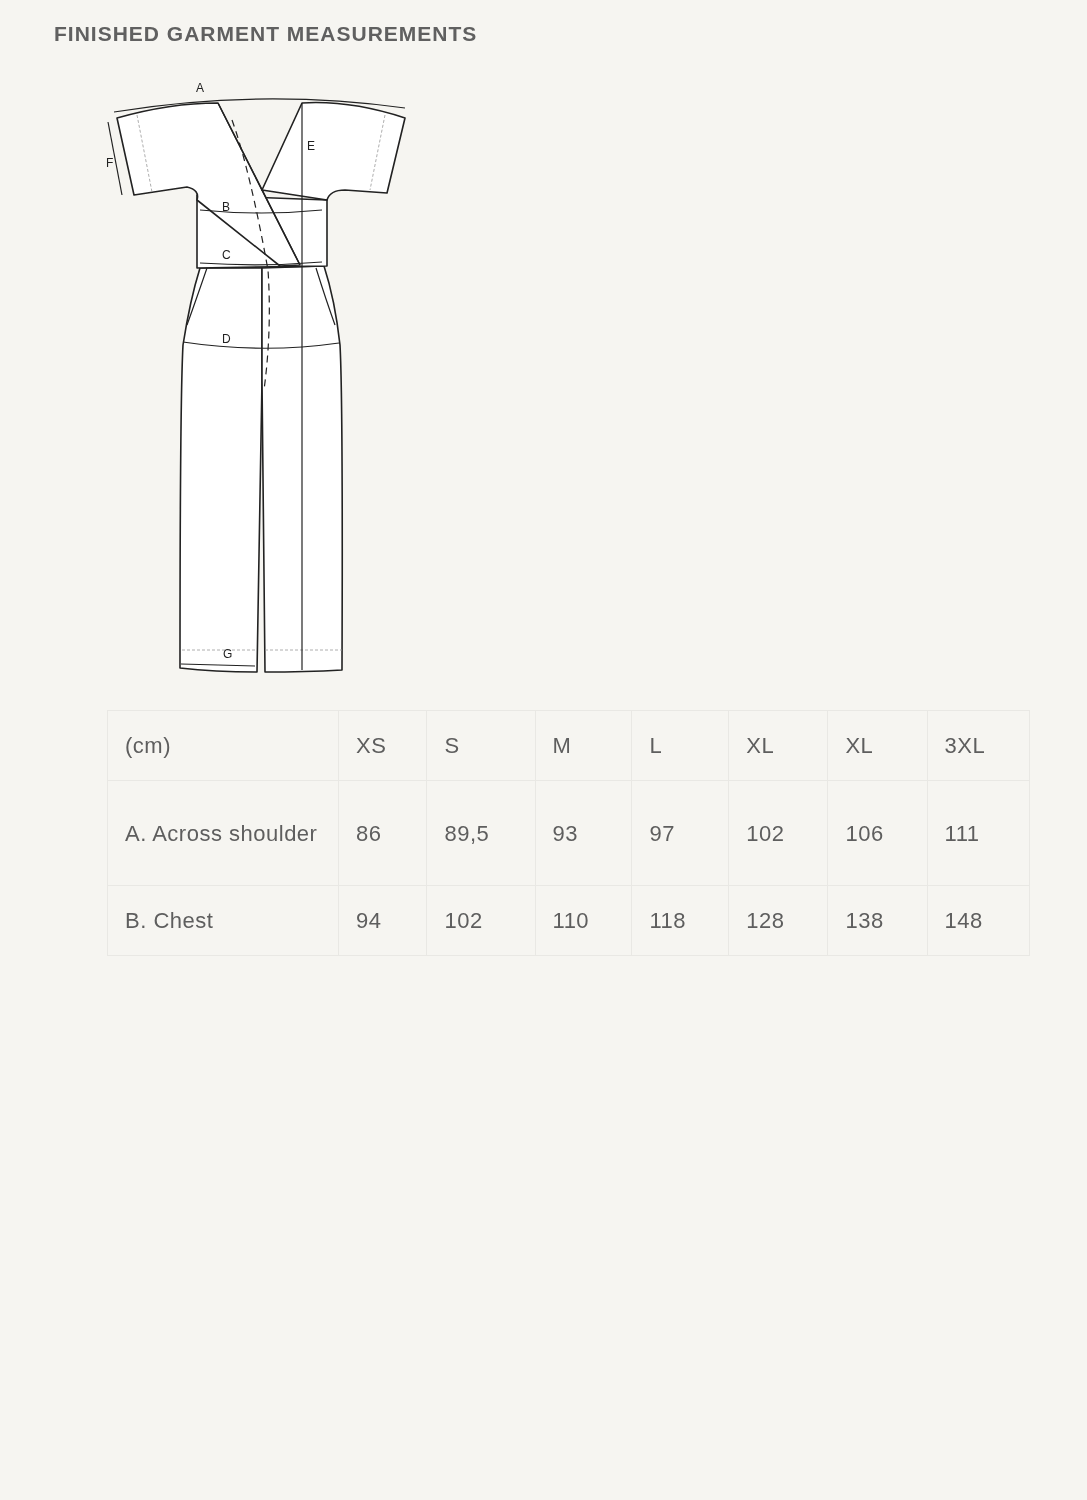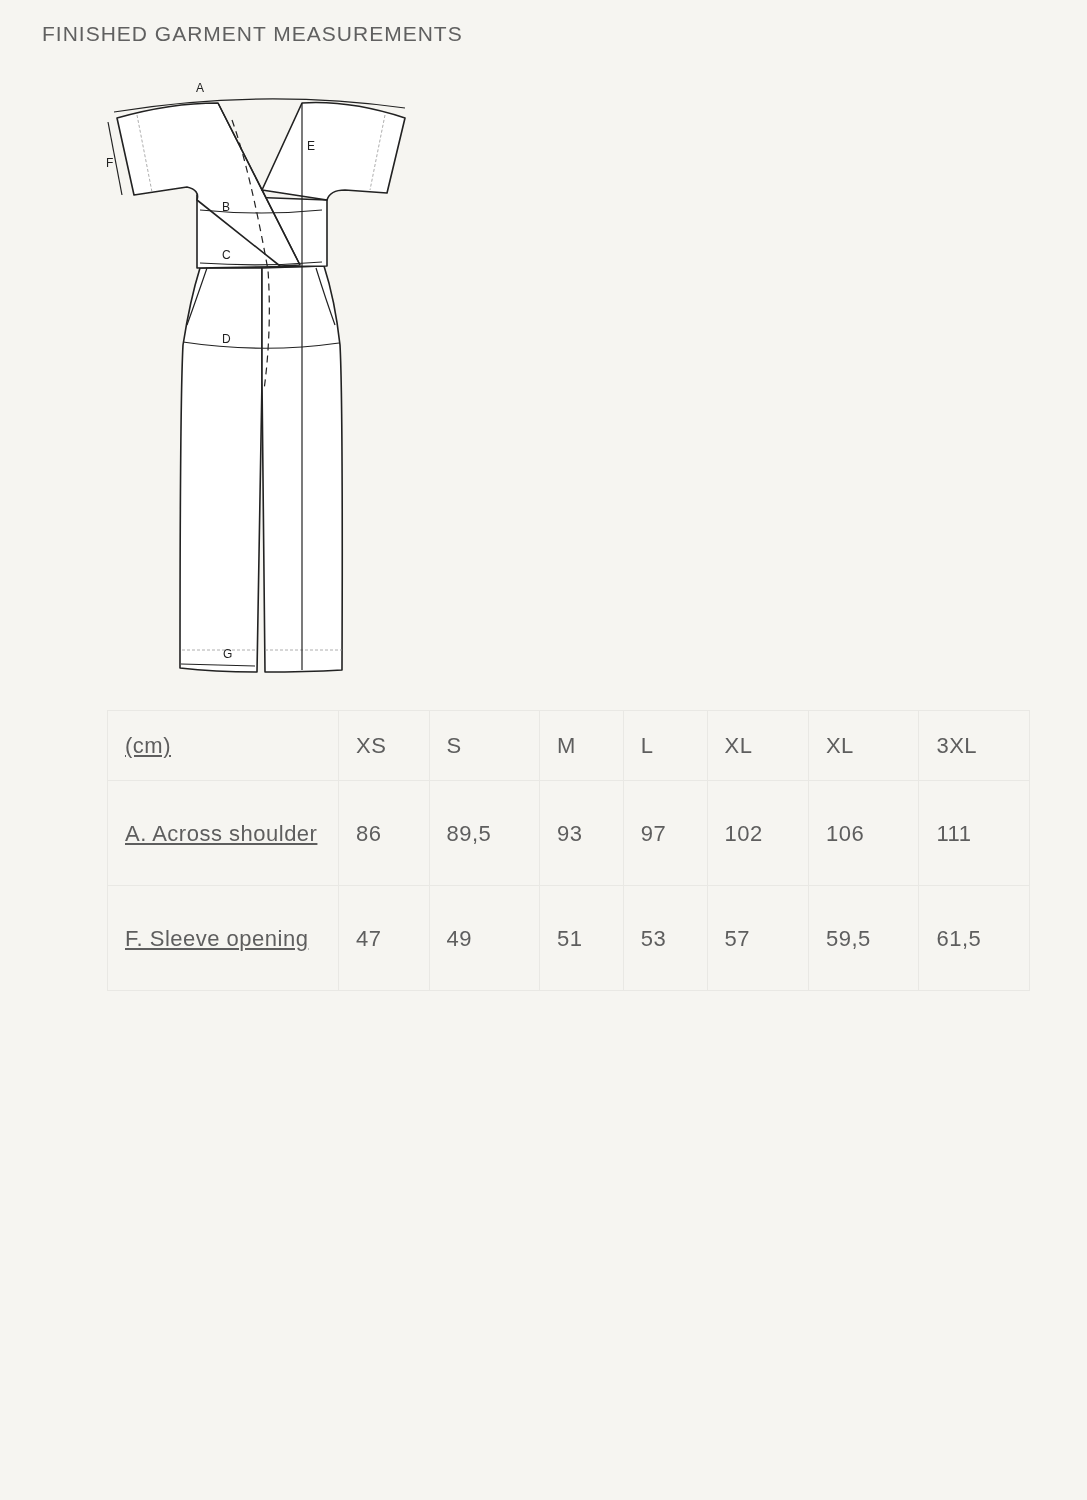--- a/index.html
+++ b/index.html
@@ -1,34 +1,34 @@
 <!DOCTYPE html>
 <html><head>
   <meta charset="utf-8">
   <style>
     html, body { margin:0; padding:0; }
     body {
       width:1087px; height:1500px; background:#f6f5f1; position:relative; overflow:hidden;
       font-family:"Liberation Sans", sans-serif; color:#5c5c5c;
     }
     .title {
-      position:absolute; left:42px; top:22px; font-size:21px; letter-spacing:1px;
-      color:#606060; font-weight:400;
+      position:absolute; left:54px; top:22px; font-size:21px; letter-spacing:1px;
+      color:#606060; font-weight:700;
     }
     .diagram { position:absolute; left:100px; top:75px; width:320px; height:610px; }
     table.sizes {
       position:absolute; left:107px; top:710px; width:923px; border-collapse:collapse;
       font-size:22px; color:#5e5e5e; letter-spacing:0.5px;
     }
     table.sizes td {
       border:1px solid #e9e8e4; padding:0 17px; vertical-align:middle; line-height:35px;
     }
     table.sizes tr { height:70px; }
     table.sizes tr.tall { height:105px; }
-    td.label { width:196px;text-decoration:underline; }
+    td.label { width:196px; }
   </style>
 </head>
 <body>
 
 <div class="title">FINISHED GARMENT MEASUREMENTS</div>
 
 <svg class="diagram" viewBox="100 75 320 610" width="320" height="610">
   <g fill="#ffffff" stroke="#222" stroke-width="1.6" stroke-linejoin="round">
 
     <path d="M200 268 Q190 300 183 345 Q180 400 180 668 Q215 672 257 672 L262 380 L262 268 Z"></path>
@@ -94,24 +94,24 @@
   <tr class="tall">
     <td class="label">A. Across shoulder</td>
     <td>86</td>
     <td>89,5</td>
     <td>93</td>
     <td>97</td>
     <td>102</td>
     <td>106</td>
     <td>111</td>
   </tr>
-  <tr class="tall">
-    <td class="label">F. Sleeve opening</td>
-    <td>47</td>
-    <td>49</td>
-    <td>51</td>
-    <td>53</td>
-    <td>57</td>
-    <td>59,5</td>
-    <td>61,5</td>
+  <tr>
+    <td class="label">B. Chest</td>
+    <td>94</td>
+    <td>102</td>
+    <td>110</td>
+    <td>118</td>
+    <td>128</td>
+    <td>138</td>
+    <td>148</td>
   </tr>
 </tbody>
   </table>
 
 </body></html>

